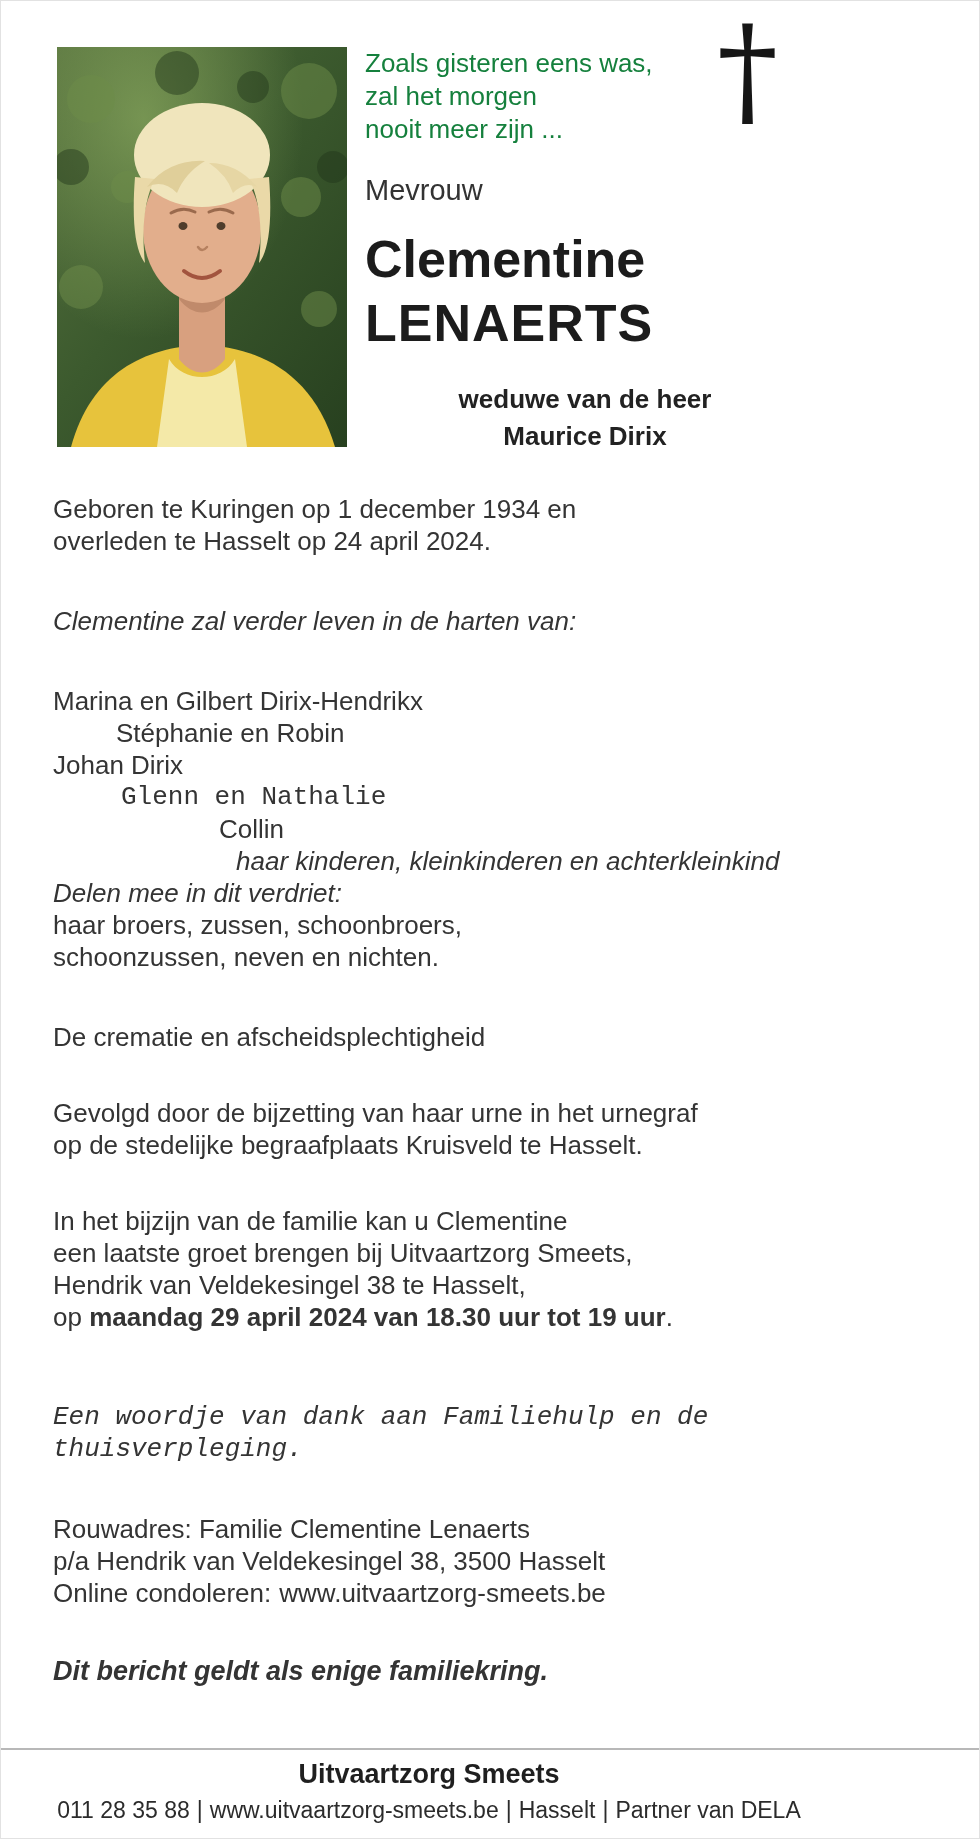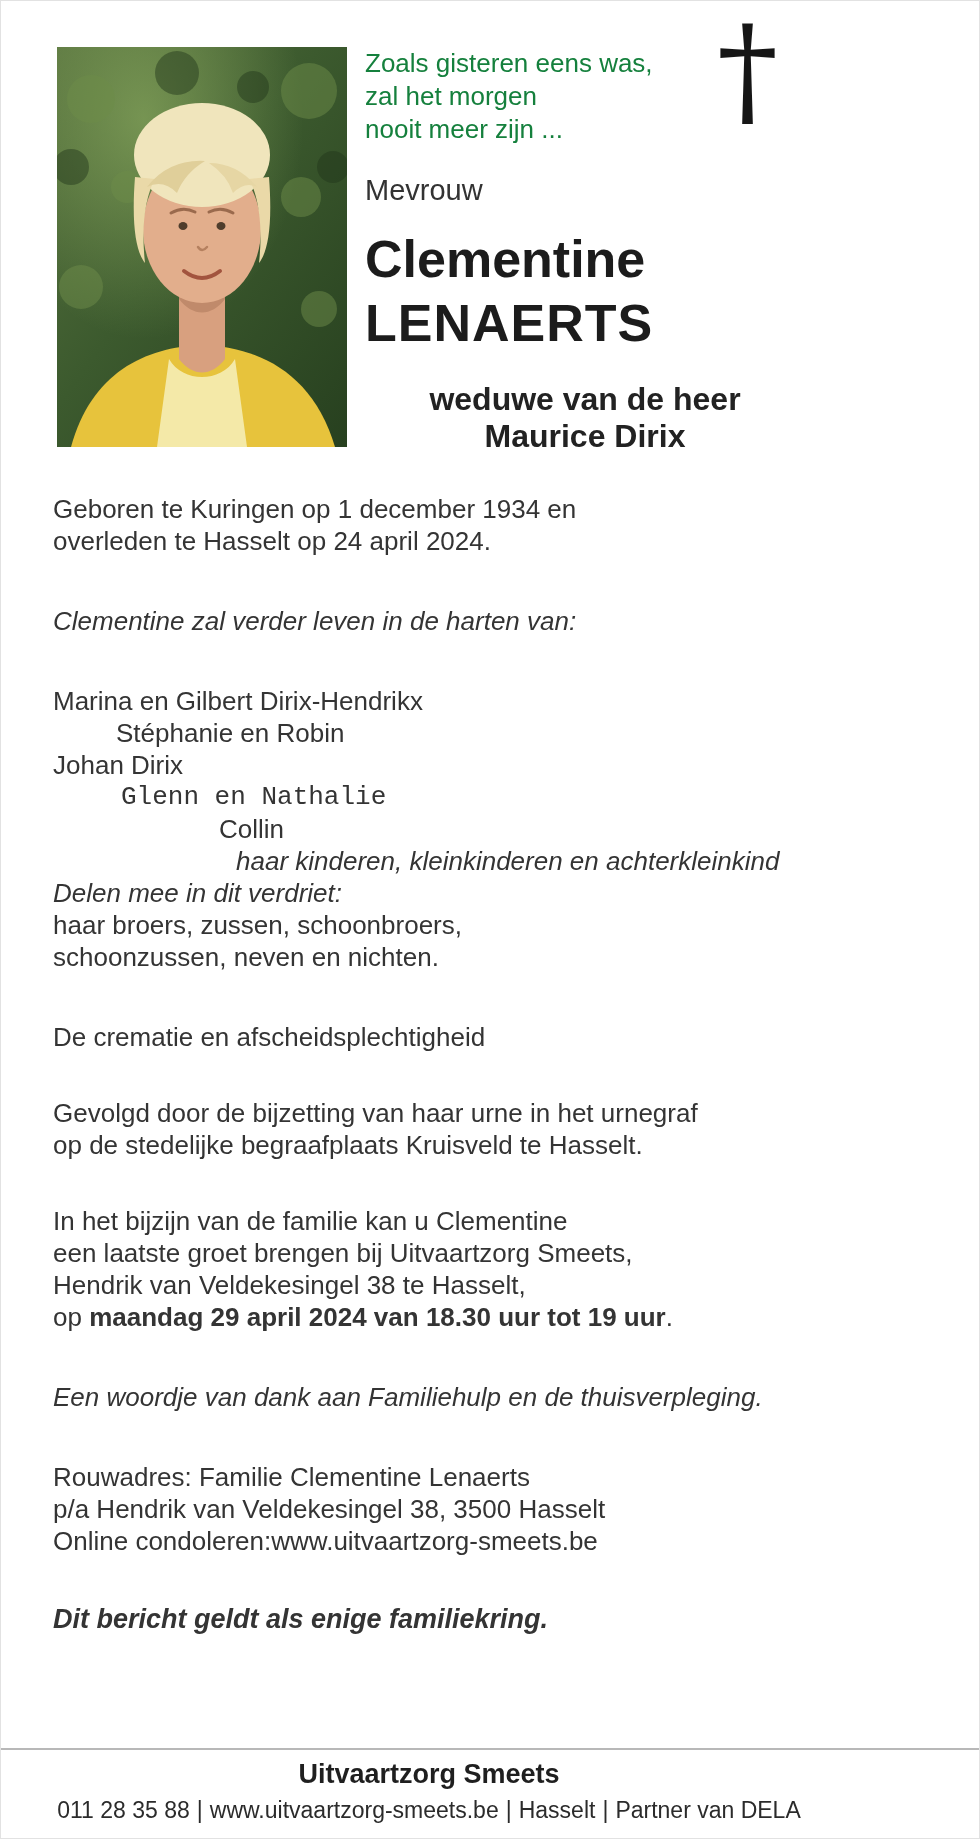--- a/index.html
+++ b/index.html
@@ -14,21 +14,21 @@
   
   .top-section { position:relative; display:flex; padding:46px 0 0 56px; }
   .photo-frame { width:290px; height:400px; flex:0 0 auto; overflow:hidden; }
   .photo-frame svg { width:100%; height:100%; display:block; }
   .intro-col { margin-left:18px; width:440px; }
   .epigraph { font-size:26px; line-height:33px; color:#15803d; }
   .salutation { font-size:29px; margin-top:28px; color:#333; }
   .name { font-weight:bold; font-size:52px; line-height:64px; color:#1c1c1c; }
   .name-first { margin-top:20px; }
   .name-last { letter-spacing:1px; }
-  .widow-block { margin-top:26px; text-align:center; font-weight:bold; font-size:32px; line-height:37px; color:#222; }
+  .widow-block { margin-top:26px; text-align:center; font-weight:bold; font-size:26px; line-height:37px; color:#222; }
   .cross-mark {
     position:absolute; top:8px; left:716px;
     font-family:"DejaVu Serif","Liberation Serif",serif;
     font-size:122px; font-weight:400; color:#161616; line-height:1;
   }
 
   
   .content { margin-left:52px; width:744px; font-size:26px; line-height:32px; color:#343434; }
   .centered { text-align:left; }
   .italic { font-style:italic; }
@@ -36,23 +36,23 @@
   .lives-on-line { margin-top:48px; }
   .family-block { margin-top:48px; }
   .indent-a { padding-left:63px; }
   .indent-b { padding-left:68px;font-family:Liberation Mono, monospace; }
   .indent-c { padding-left:166px; }
   .indent-d { padding-left:183px; white-space:nowrap; }
   .para-cremation { margin-top:48px; }
   .para-urn { margin-top:44px; }
   .para-visit { margin-top:44px; }
   .bold-part { font-weight:bold; }
-  .thanks-line { margin-top:48px; }
+  .thanks-line { margin-top:68px;font-family:Liberation Mono, monospace; }
   .address-block { margin-top:48px; }
-  .condolence-label { }
+  .condolence-label { margin-right:8px; }
   .notice-line { margin-top:46px; font-weight:bold; font-style:italic; font-size:27px; }
 
   
   .footer { position:absolute; left:0; right:0; bottom:0; border-top:2px solid #b8b8b8; padding:9px 0 14px; background:#fff; }
   .footer-inner { width:856px; text-align:center; }
   .footer-company { font-weight:bold; font-size:27px; color:#1f1f1f; }
   .footer-contact { font-size:23px; margin-top:7px; color:#2b2b2b; }
   .sep { margin:0 7px; }
 </style>
 </head>

